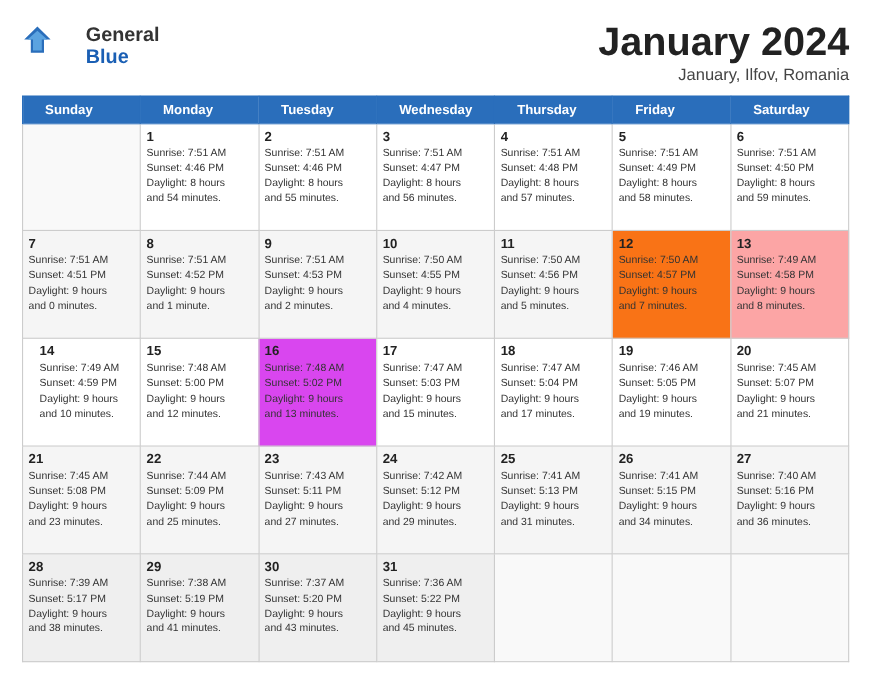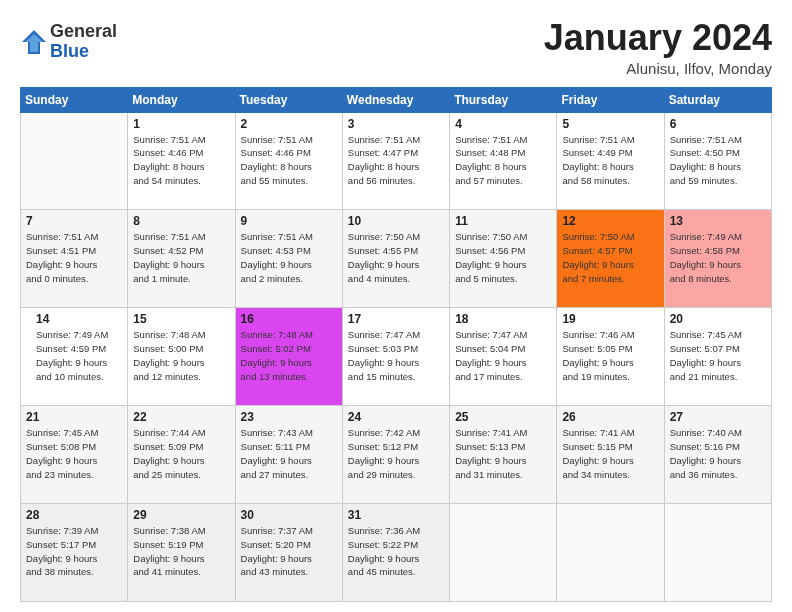--- a/index.html
+++ b/index.html
@@ -18,22 +18,23 @@
       flex-direction: column;
     }
     .header {
       display: flex;
       align-items: flex-start;
       justify-content: space-between;
       margin-bottom: 10px;
     }
     .logo {
       display: flex;
-      align-items: center;
+      align-items: flex-start;
       margin-top: 4px;
+      gap: 28px;
     }
     .logo-text {
       display: flex;
       flex-direction: column;
       line-height: 1.1;
     }
     .logo-general {
       font-size: 18px;
       font-weight: bold;
       color: #333;
@@ -67,21 +68,21 @@
       border: 1px solid #ccc;
       border-collapse: collapse;
       width: 100%;
       table-layout: fixed;
     }
     .calendar th {
       background-color: #2a6ebb;
       color: #fff;
       font-size: 12px;
       font-weight: bold;
-      padding: 5px 4px;
+      padding: 5px 20px;
       text-align: left;
       border: 1px solid #2a6ebb;
     }
     .calendar td {
       vertical-align: top;
       padding: 4px 5px;
       font-size: 10px;
       color: #333;
       border: 1px solid #ccc;
       height: 80px;
@@ -120,21 +121,21 @@
         <polygon points="14,2 26,14 20,14 20,26 8,26 8,14 2,14" fill="#2a6ebb"></polygon>
         <polygon points="14,6 23,14 18,14 18,24 10,24 10,14 5,14" fill="#5ba3e0"></polygon>
       </svg>
       <div class="logo-text">
         <span class="logo-general">General</span>
         <span class="logo-blue">Blue</span>
       </div>
     </div>
     <div class="title-block">
       <div class="title-month">January 2024</div>
-      <div class="title-location">Alunisu, Ilfov, Monday</div>
+      <div class="title-location">January, Ilfov, Romania</div>
     </div>
   </div>
 
   <table class="calendar">
     <thead>
       <tr>
         <th>Sunday</th>
         <th>Monday</th>
         <th>Tuesday</th>
         <th>Wednesday</th>

